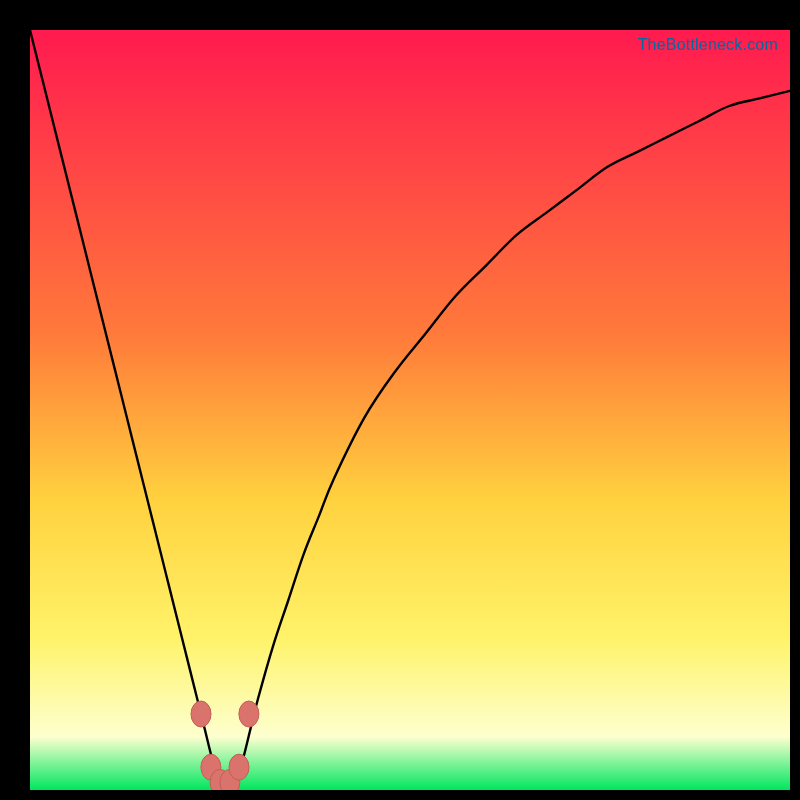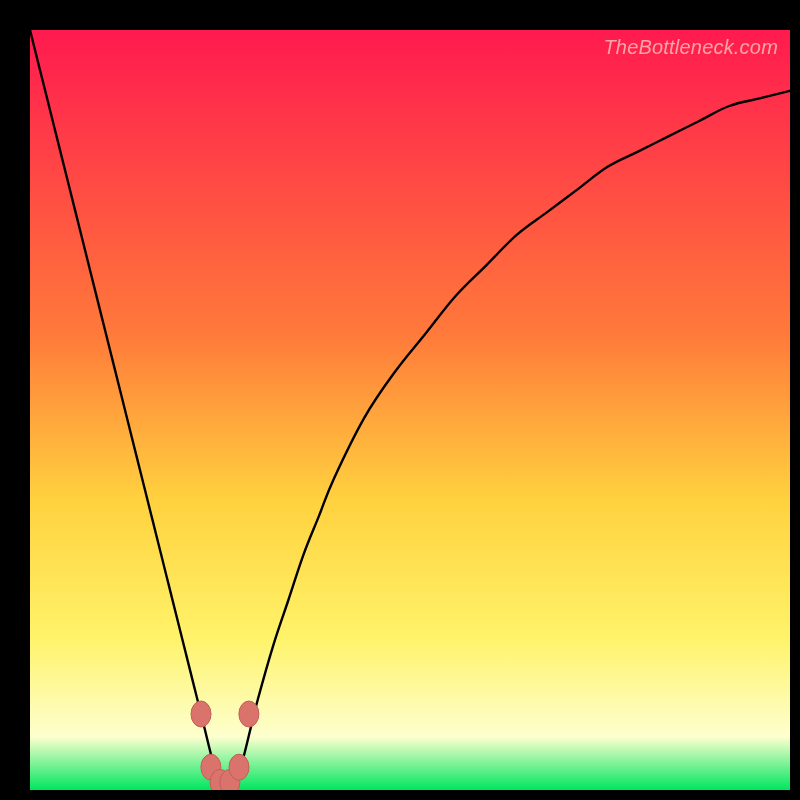--- a/index.html
+++ b/index.html
@@ -26,26 +26,25 @@
     overflow: hidden;
   }
   .bg-gradient {
     position: absolute;
     inset: 0;
   }
   .watermark {
     position: absolute;
     top: 6px;
     right: 12px;
-    color: #fca5a5;
-    font-size: 20px;
+    color: #0369a1;
+    font-size: 16px;
     font-weight: 500;
     letter-spacing: 0.2px;
     pointer-events: none;
-    font-style: italic;
   }
   svg.curves {
     position: absolute;
     inset: 0;
     width: 100%;
     height: 100%;
     overflow: visible;
   }
 </style>
 </head>

